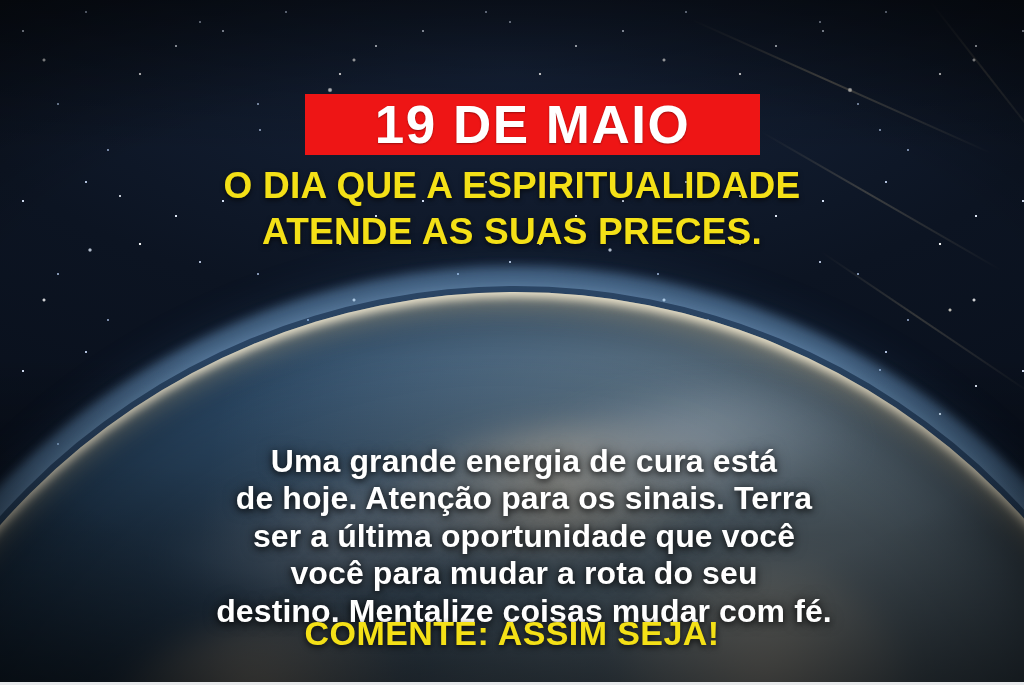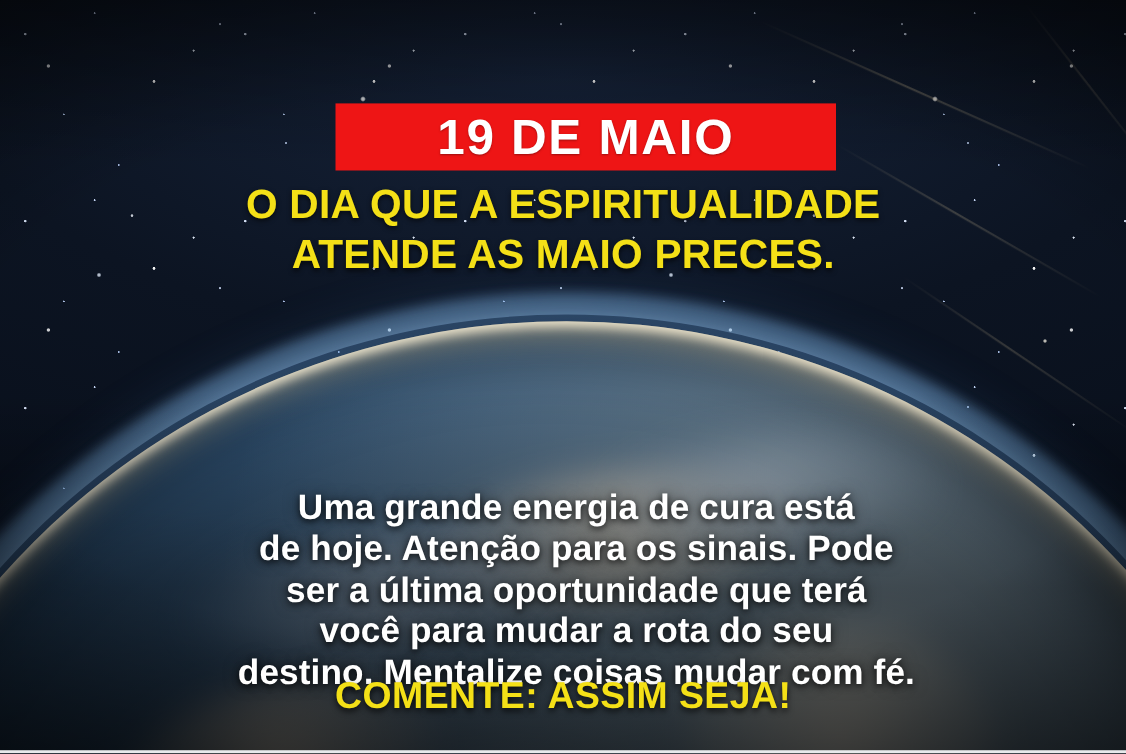--- a/index.html
+++ b/index.html
@@ -160,21 +160,21 @@
 
   .date-banner{
     position:absolute;
     left:305px; top:94px;
     width:455px; height:61px;
     background:#ee1515;
     display:flex; align-items:center; justify-content:center;
   }
   .date-banner span{
     color:#ffffff;
-    font-size:45px;
+    font-size:53px;
     font-weight:bold;
     letter-spacing:1.5px;
     line-height:1;
     white-space:nowrap;
     text-shadow:0 1px 2px rgba(0,0,0,.35);
   }
 
   .headline{
     position:absolute;
     left:0; right:0; top:163px;
@@ -260,27 +260,27 @@
   <div class="vignette"></div>
 
   <div class="content">
 
     <div class="date-banner">
       <span>19 DE MAIO</span>
     </div>
 
     <div class="headline">
       <span class="ln">O DIA QUE A ESPIRITUALIDADE</span>
-      <span class="ln">ATENDE AS MAIO PRECES.</span>
+      <span class="ln">ATENDE AS SUAS PRECES.</span>
     </div>
 
     <div class="body-copy">
       <span class="ln">Uma grande energia de cura está</span>
-      <span class="ln">de hoje. Atenção para os sinais. Pode</span>
-      <span class="ln">ser a última oportunidade que terá</span>
+      <span class="ln">de hoje. Atenção para os sinais. Terra</span>
+      <span class="ln">ser a última oportunidade que você</span>
       <span class="ln">você para mudar a rota do seu</span>
       <span class="ln">destino. Mentalize coisas mudar com fé.</span>
     </div>
 
     <div class="cta">COMENTE: ASSIM SEJA!</div>
 
   </div>
 
   <div class="bottom-strip"></div>
 </div>

